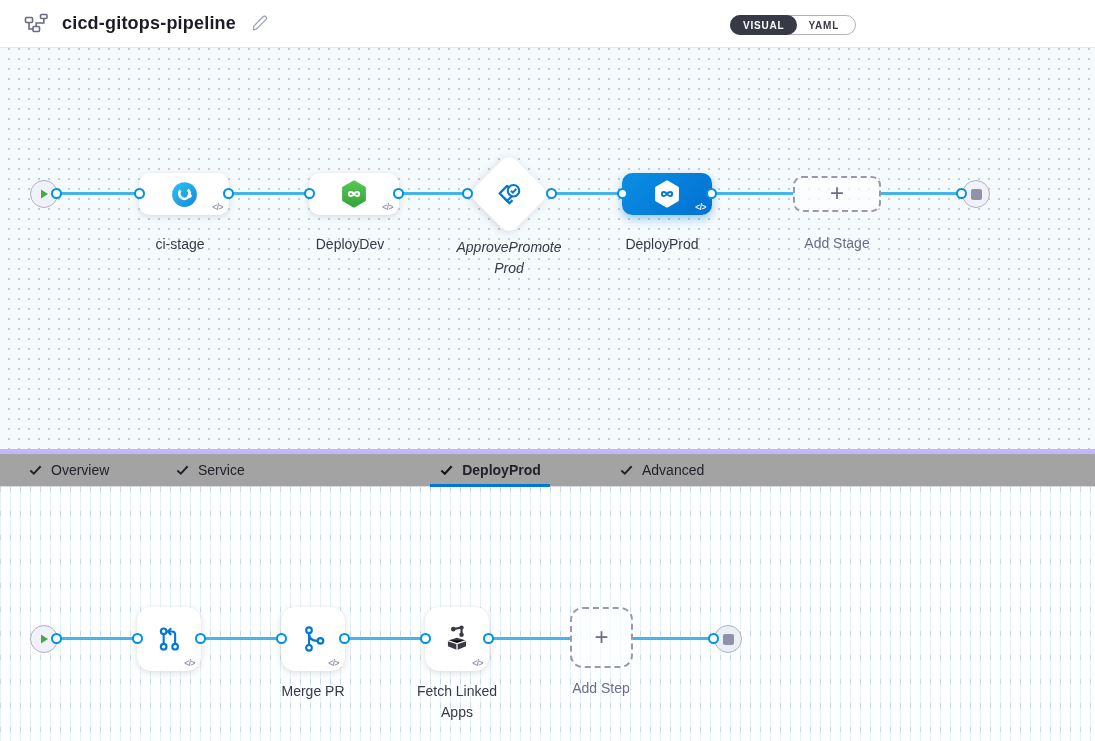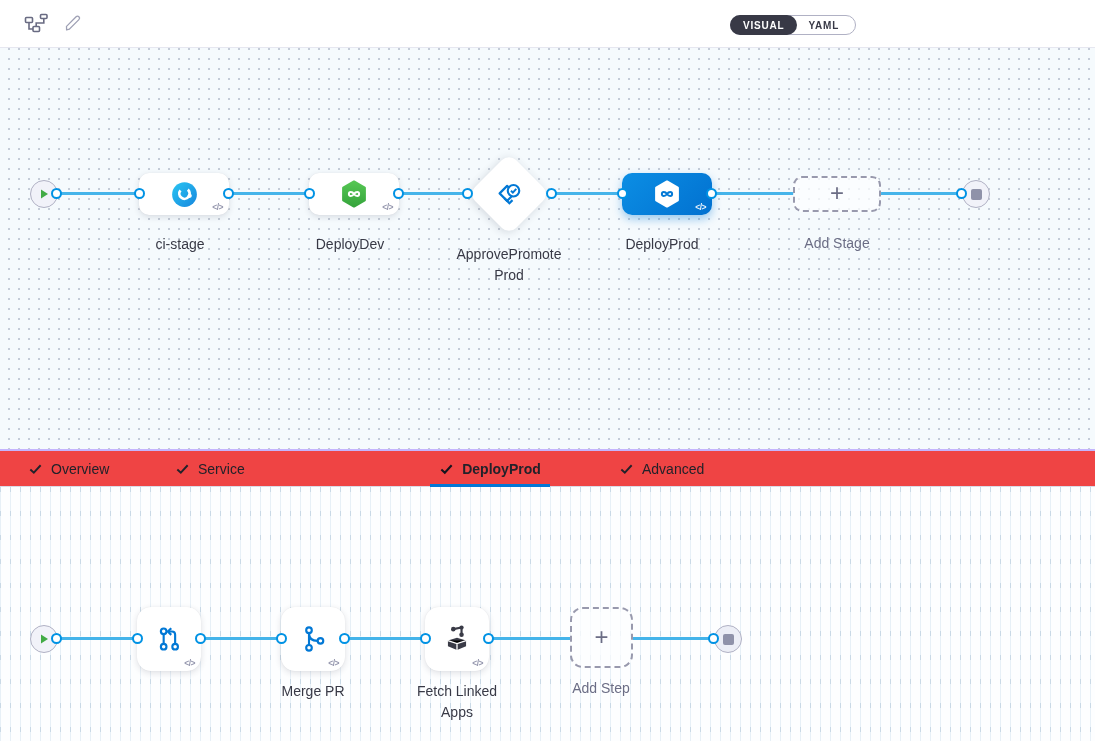--- a/index.html
+++ b/index.html
@@ -57,40 +57,41 @@
   .code-badge { position:absolute; right:6px; bottom:3px; font-size:8.5px; font-weight:700;
                 color:#9496ad; letter-spacing:-.5px; z-index:5; }
   .code-badge.on-blue { color:#e8f3fd; }
 
   .node-label { position:absolute; z-index:2; text-align:center; font-size:14px; color:#383946;
                 line-height:21px; }
   .node-label.muted { color:#6b6d85; }
   .node-label.brk { word-break:break-all; }
 
   
-  .tab-bar { position:absolute; left:0; top:449px; width:1095px; height:38px; background:#ef4444;
-             border-top:2px solid #c4b5fd; border-bottom:1px solid #dadbe7; z-index:9; }
+  .tab-bar { position:absolute; left:0; top:449px; width:1095px; height:38px; background:#a3a3a3;
+             border-top:5px solid #c4b5fd; border-bottom:1px solid #dadbe7; z-index:9; }
   .tab { position:absolute; top:0; height:100%; display:flex; align-items:center; gap:8px;
          font-size:14px; color:#22222a; cursor:pointer; }
   .tab.active { font-weight:700; }
   .tab-underline { position:absolute; left:430px; bottom:-1px; width:120px; height:3px; background:#0278d5; z-index:2; }
 </style>
 </head>
 <body>
 
 <div class="header">
   <span style="display:flex;">
     <svg width="25" height="21" viewBox="0 0 25 21" fill="none">
       <rect x="1.5" y="4.5" width="7" height="5" rx="1" stroke="#696b82" stroke-width="1.6"></rect>
       <rect x="16.5" y="1.5" width="6.5" height="4" rx="1" stroke="#696b82" stroke-width="1.6"></rect>
       <rect x="9" y="13.5" width="6.5" height="5" rx="1" stroke="#696b82" stroke-width="1.6"></rect>
       <path d="M5 9.5 V16 H9" stroke="#696b82" stroke-width="1.6"></path>
       <path d="M12.2 13.5 V10 H19.8 V5.5" stroke="#696b82" stroke-width="1.6"></path>
     </svg>
   </span>
+  <span class="page-title">cicd-gitops-pipeline</span>
   <span class="edit-btn">
     <svg width="19" height="19" viewBox="0 0 19 19" fill="none">
       <path d="M3.6 15.8 L6.3 15.2 L15.9 5.6 A1.95 1.95 0 0 0 13.1 2.8 L3.5 12.4 Z" stroke="#9ea0b4" stroke-width="1.3" fill="#fff"></path>
     </svg>
   </span>
   <div class="view-toggle">
     <div class="toggle-visual">VISUAL</div>
     <div class="toggle-yaml">YAML</div>
   </div>
 </div>
@@ -171,21 +172,21 @@
   <div class="port" style="left:304px; top:140px;"></div>
   <div class="port" style="left:393px; top:140px;"></div>
   <div class="port" style="left:462px; top:140px;"></div>
   <div class="port" style="left:546px; top:140px;"></div>
   <div class="port" style="left:617px; top:140px;"></div>
   <div class="port" style="left:706px; top:140px;"></div>
   <div class="port" style="left:956px; top:140px;"></div>
 
   <div class="node-label" style="left:110px; top:186px; width:140px;">ci-stage</div>
   <div class="node-label" style="left:280px; top:186px; width:140px;">DeployDev</div>
-  <div class="node-label brk" style="left:456px; top:196px; width:106px;">ApprovePromoteProd</div>
+  <div class="node-label brk" style="left:456px; top:189px; width:106px;font-style:italic;">ApprovePromoteProd</div>
   <div class="node-label" style="left:592px; top:186px; width:140px;">DeployProd</div>
   <div class="node-label muted" style="left:767px; top:185px; width:140px;">Add Stage</div>
 </div>
 
 <div class="tab-bar">
   <div class="tab" style="left:28px;">
     <svg width="15" height="14" viewBox="0 0 16 14">
       <path d="M2.5 7.5 L6.2 11 L13.5 3" fill="none" stroke="#22222a" stroke-width="2"></path>
     </svg>
     <span>Overview</span>

